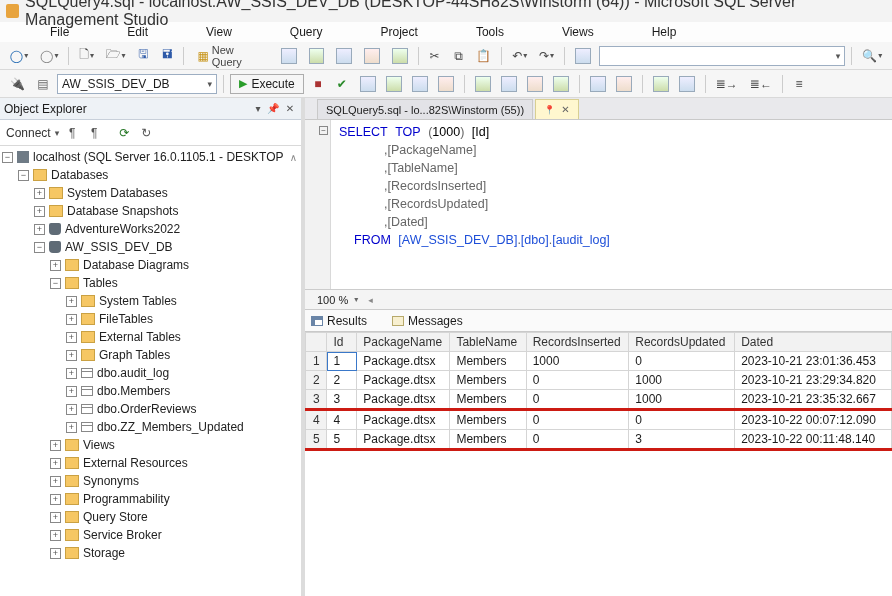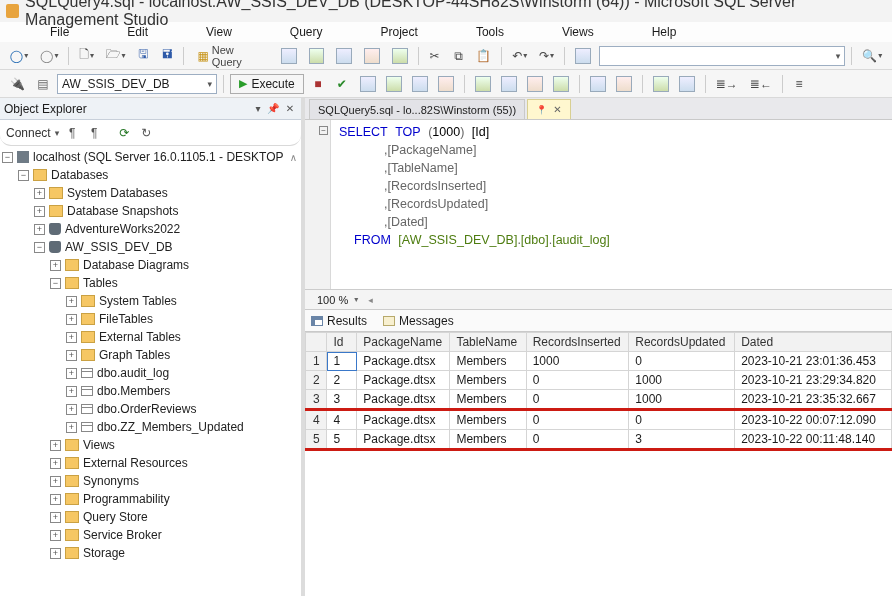--- a/index.html
+++ b/index.html
@@ -35,60 +35,60 @@
 .ic.ico-c{ background:linear-gradient(#fee,#edc);}
 
 .content { display: flex; height: calc(596px - 22px - 20px - 28px - 28px); }
 
 
 .obj-exp { width: 305px; border-right: 4px solid #dcdcdc; display: flex; flex-direction: column; background:#fff;}
 .panel-head { height: 22px; background: #eef2f6; border-bottom:1px solid #c8d0da; display:flex; align-items:center; justify-content:space-between; padding:0 4px; }
 .panel-head .ph-title { font-size:12px; }
 .panel-head .ph-btns { display:flex; gap:2px; }
 .panel-head .ph-btn { width:14px; height:14px; font-size:10px; color:#555; display:flex; align-items:center; justify-content:center; cursor:pointer;}
-.conn-bar { height: 26px; display:flex; align-items:center; gap:4px; padding:0 6px; border-bottom:1px solid #d9d9d9; color:#333;border-radius:11px;}
+.conn-bar { height: 26px; display:flex; align-items:center; gap:4px; padding:0 6px; border-bottom:1px solid #d9d9d9; color:#333;}
 .conn-bar .cbtn { width:18px; height:18px; display:inline-flex; align-items:center; justify-content:center; color:#555; cursor:pointer; font-size:12px;}
 .tree { flex:1; overflow:auto; padding: 2px 0; font-size:12px; color:#222;}
 .tree li { list-style:none; }
 .tree ul { padding-left: 16px; }
 .tree .node { display:flex; align-items:center; gap:4px; height:18px; padding-left:2px; white-space:nowrap;}
 .tree .exp { width:11px; height:11px; border:1px solid #888; font-size:9px; line-height:9px; text-align:center; color:#555; cursor:pointer; background:#fff;}
 .tree .exp.blank { border:none; }
 .tree .ico-folder { width:14px; height:12px; background:#f6c764; border:1px solid #caa143; display:inline-block;}
 .tree .ico-db { width:12px; height:12px; background:#5f6b76; border-radius:2px 2px 4px 4px; display:inline-block;}
 .tree .ico-tbl { width:12px; height:10px; background:#fff; border:1px solid #888; display:inline-block; position:relative;}
 .tree .ico-tbl::before{content:"";position:absolute;top:2px;left:0;right:0;border-top:1px solid #888;}
 .tree .ico-srv { width:12px; height:12px; background:#6f7b86; display:inline-block;}
 
 .right { flex:1; display:flex; flex-direction:column; min-width:0; }
 
 
-.doc-tabs { height:22px; background:#e9e9ec; display:flex; align-items:flex-end; border-bottom:1px solid #c9c9c9; padding-left:4px;}
+.doc-tabs { height:22px; background:#e9e9ec; display:flex; align-items:flex-end; border-bottom:1px solid #c9c9c9; padding-left:12px;}
 .tab { height:20px; padding:0 8px; display:flex; align-items:center; gap:6px; font-size:11px; border:1px solid #c9c9c9; border-bottom:none; background:#e3e3e7; margin-right:2px; cursor:pointer; max-width:260px; overflow:hidden;}
 .tab.active { background:#fff7cf; border-color:#d8cf92; }
 .tab .pin { font-size:9px; color:#666; }
 .tab .close { font-size:10px; color:#666; }
 
 
 .editor { height:170px; display:flex; border-bottom:1px solid #ccc; background:#fff;}
 .gutter { width:26px; background:#f2f2f2; border-right:1px solid #d9d9d9; position:relative;}
 .gutter .collapse-line{ position:absolute; left:14px; top:6px; width:9px; height:9px; border:1px solid #888; font-size:8px; line-height:7px; text-align:center; color:#555;}
 .code { flex:1; padding:4px 8px; font-family: Consolas, "Courier New", monospace; font-size:12.5px; line-height:17px; white-space:pre; overflow:hidden;}
 .kw { color:#0000cc; }
 .num { color:#000; }
 .br { color:#000; }
-.obj { color:#4d7c0f; }
+.obj { color:#1d4ed8; }
 .punct { color:#666; }
 
 .zoom-bar { height:20px; background:#f4f4f4; border-bottom:1px solid #ccc; display:flex; align-items:center; padding:0 12px; gap:6px; font-size:11px;}
 .zoom-bar .dd{ font-size:8px; color:#666;}
 .zoom-bar .arrows{ margin-left:4px; color:#888; font-size:9px;}
 
 
-.res-tabs { height:22px; display:flex; align-items:center; gap:16px; padding:0 6px; border-bottom:1px solid #c9c9c9; background:#fafafa;}
+.res-tabs { height:22px; display:flex; align-items:center; gap:25px; padding:0 6px; border-bottom:1px solid #c9c9c9; background:#fafafa;}
 .res-tab { display:flex; align-items:center; gap:4px; font-size:12px; height:20px; cursor:pointer; }
 .res-tab .ico-grid{ width:12px; height:10px; background:#fff; border:1px solid #6a85a7; display:inline-block; box-shadow:inset 3px 0 0 #6a85a7, inset 0 3px 0 #6a85a7;}
 .res-tab .ico-msg{ width:12px; height:10px; background:#f8f0d0; border:1px solid #b7a96b; display:inline-block;}
 
 
 .grid { flex:1; overflow:auto; background:#fff;}
 table.results { border-collapse:collapse; font-size:12px; }
 table.results th, table.results td { border:1px solid #d5d5d5; padding:2px 6px; text-align:left; white-space:nowrap; height:18px;}
 table.results th { background:#f2f2f2; font-weight:normal; color:#333;}
 table.results th.rowhead, table.results td.rowhead { background:#f2f2f2; text-align:center; width:24px; color:#333;}

